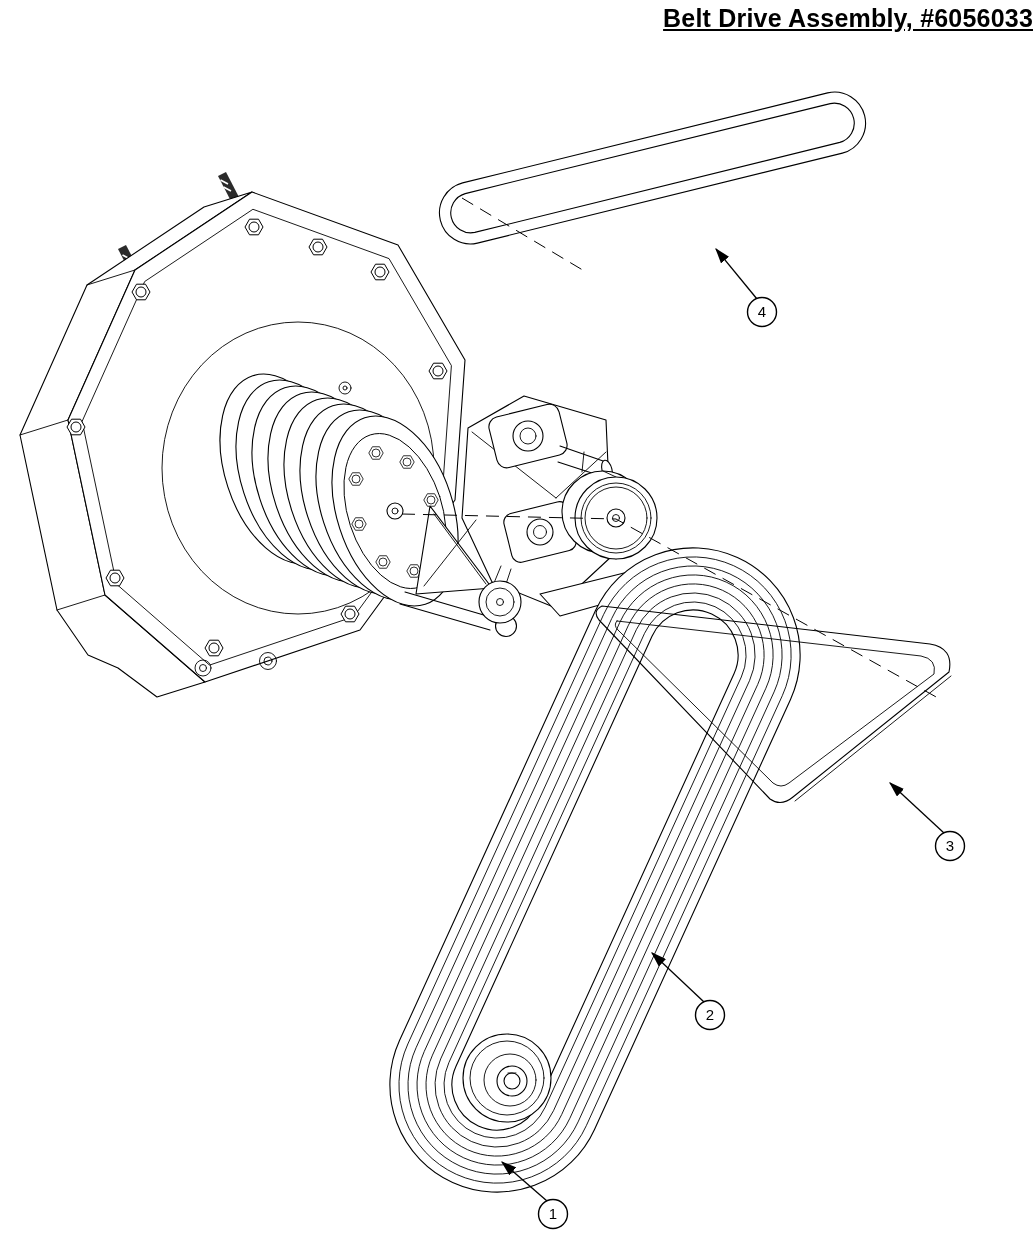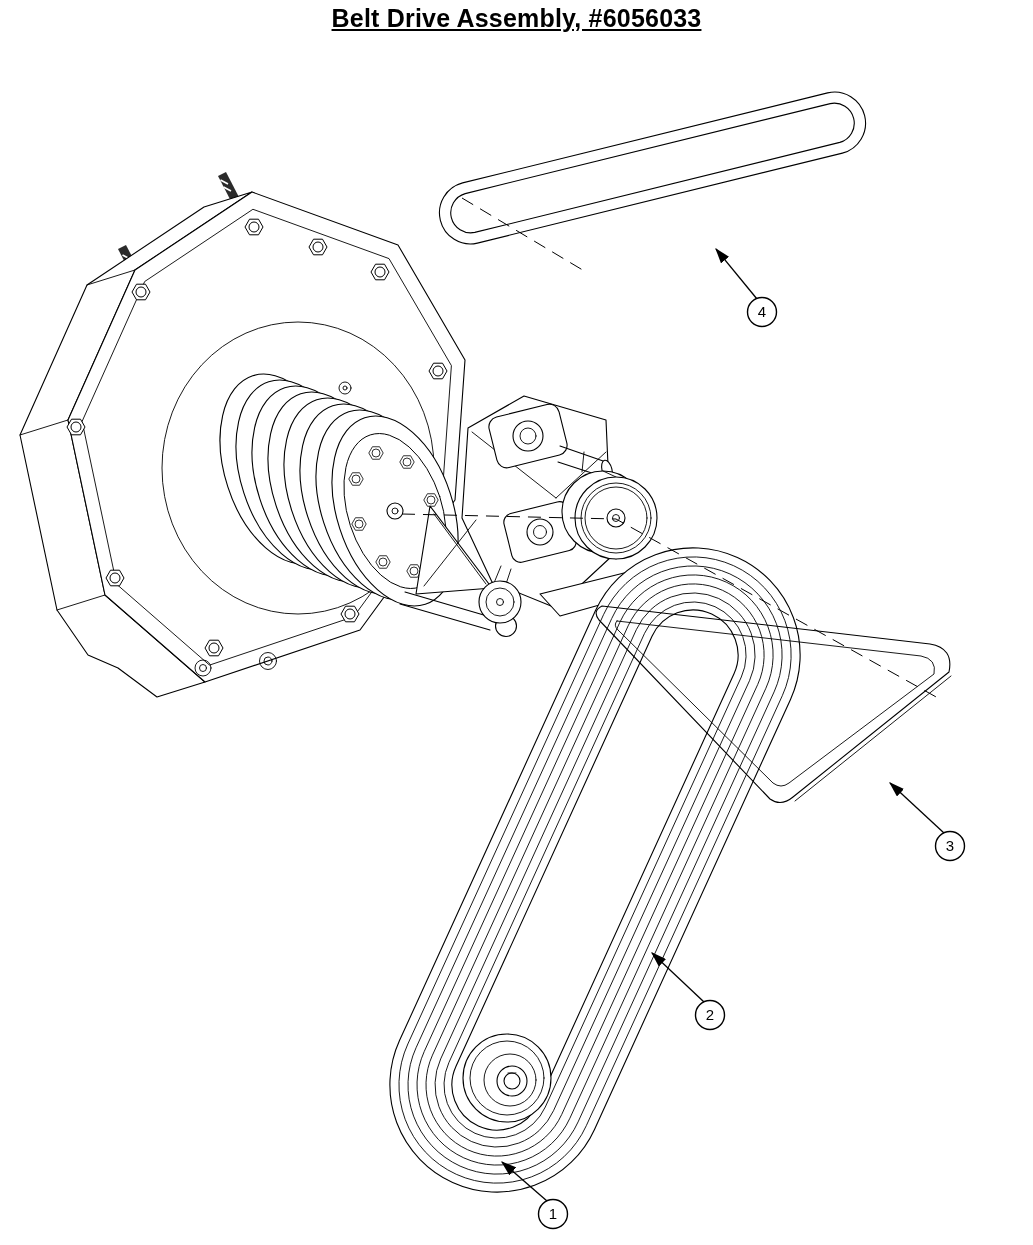--- a/index.html
+++ b/index.html
@@ -1,19 +1,19 @@
 <!DOCTYPE html>
 <html><head>
 <meta charset="utf-8">
 <style>
   html,body{margin:0;padding:0;background:#ffffff;}
   body{width:1033px;height:1245px;position:relative;font-family:"Liberation Sans",sans-serif;color:#000;}
   h1.title{
     position:absolute;top:4px;left:0;right:0;margin:0;
-    text-align:center;font-size:25px;font-weight:bold;
+    text-align:right;font-size:25px;font-weight:bold;
     text-decoration:underline;letter-spacing:.2px;
   }
   svg.diagram{position:absolute;top:0;left:0;}
   .ln{fill:none;stroke:#000;stroke-width:1.1;stroke-linejoin:round;stroke-linecap:round;}
   .lnf{fill:#fff;stroke:#000;stroke-width:1.1;stroke-linejoin:round;stroke-linecap:round;}
   .thin{stroke-width:.9;}
   .dash{fill:none;stroke:#000;stroke-width:1;stroke-dasharray:13 8;}
   .screw{stroke:#2b2b2b;stroke-width:9;stroke-linecap:butt;}
   .tick{stroke:#fff;stroke-width:1.6;}
   .callout-circle{fill:#fff;stroke:#000;stroke-width:1.4;}

